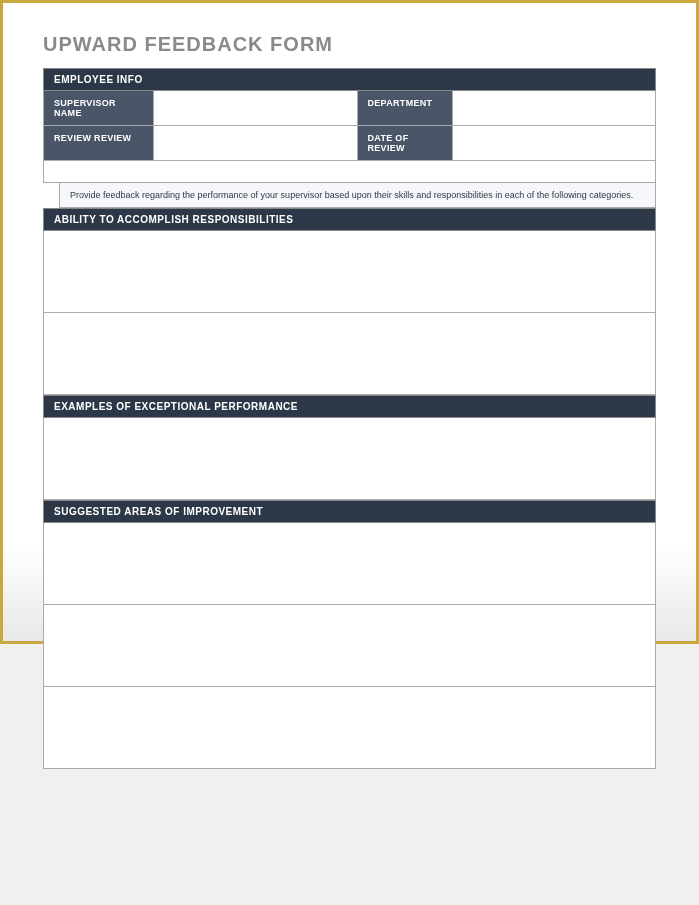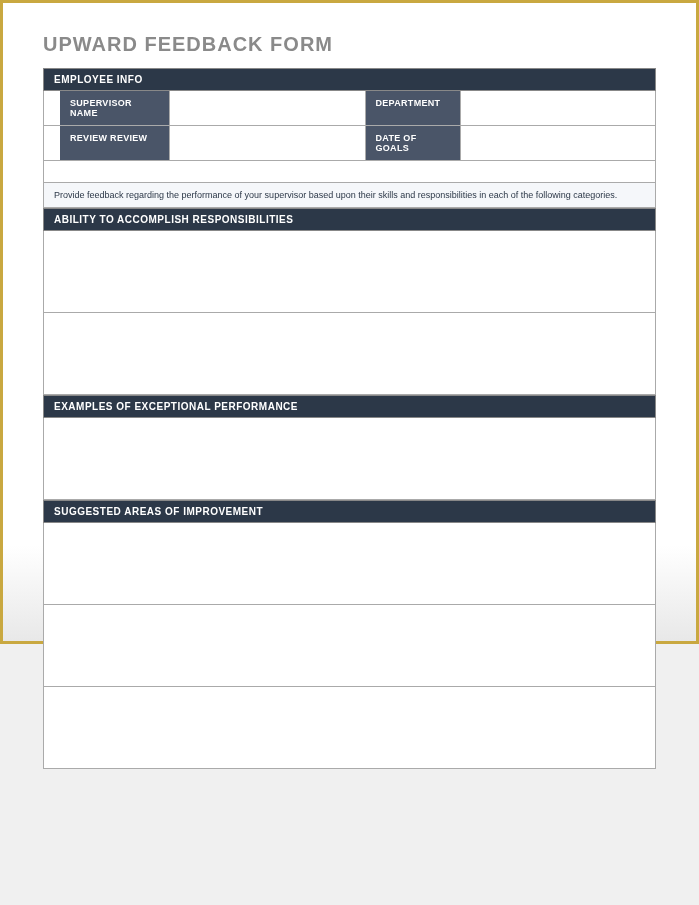--- a/index.html
+++ b/index.html
@@ -35,21 +35,20 @@
       font-size: 10px;
       font-weight: bold;
       padding: 5px 10px;
       border: 1px solid #888;
       letter-spacing: 0.5px;
     }
     .info-row {
       display: flex;
       border: 1px solid #aaa;
       border-top: none;
-      padding-left: 16px;
     }
     .label-cell {
       background: #4a5568;
       color: #ffffff;
       font-size: 9px;
       font-weight: bold;
       padding: 7px 10px;
       width: 110px;
       border-right: 1px solid #aaa;
       letter-spacing: 0.3px;
@@ -74,20 +73,21 @@
       height: 22px;
     }
     .instruction-box {
       background: #ffffff;
       border: 1px solid #aaa;
       border-top: none;
       padding: 7px 10px;
       color: #2c3848;
       font-size: 9px;
       background: #f5f7fa;
+      margin-left: 16px;
     }
     .textarea-box {
       background: #ffffff;
       border: 1px solid #aaa;
       border-top: none;
       height: 82px;
       padding: 6px 8px;
       font-size: 10px;
     }
   </style>
@@ -103,21 +103,21 @@
   <div class="info-row">
     <div class="label-cell">SUPERVISOR NAME</div>
     <div class="value-cell"></div>
     <div class="label-cell second">DEPARTMENT</div>
     <div class="value-cell"></div>
   </div>
 
   <div class="info-row">
     <div class="label-cell">REVIEW REVIEW</div>
     <div class="value-cell"></div>
-    <div class="label-cell second">DATE OF GOALS</div>
+    <div class="label-cell second">DATE OF REVIEW</div>
     <div class="value-cell"></div>
   </div>
 
   <div class="spacer-row"></div>
 
   <div class="instruction-box">Provide feedback regarding the performance of your supervisor based upon their skills and responsibilities in each of the following categories.</div>
 
   <div class="section-dark">ABILITY TO ACCOMPLISH RESPONSIBILITIES</div>
   <div class="textarea-box"></div>
 

